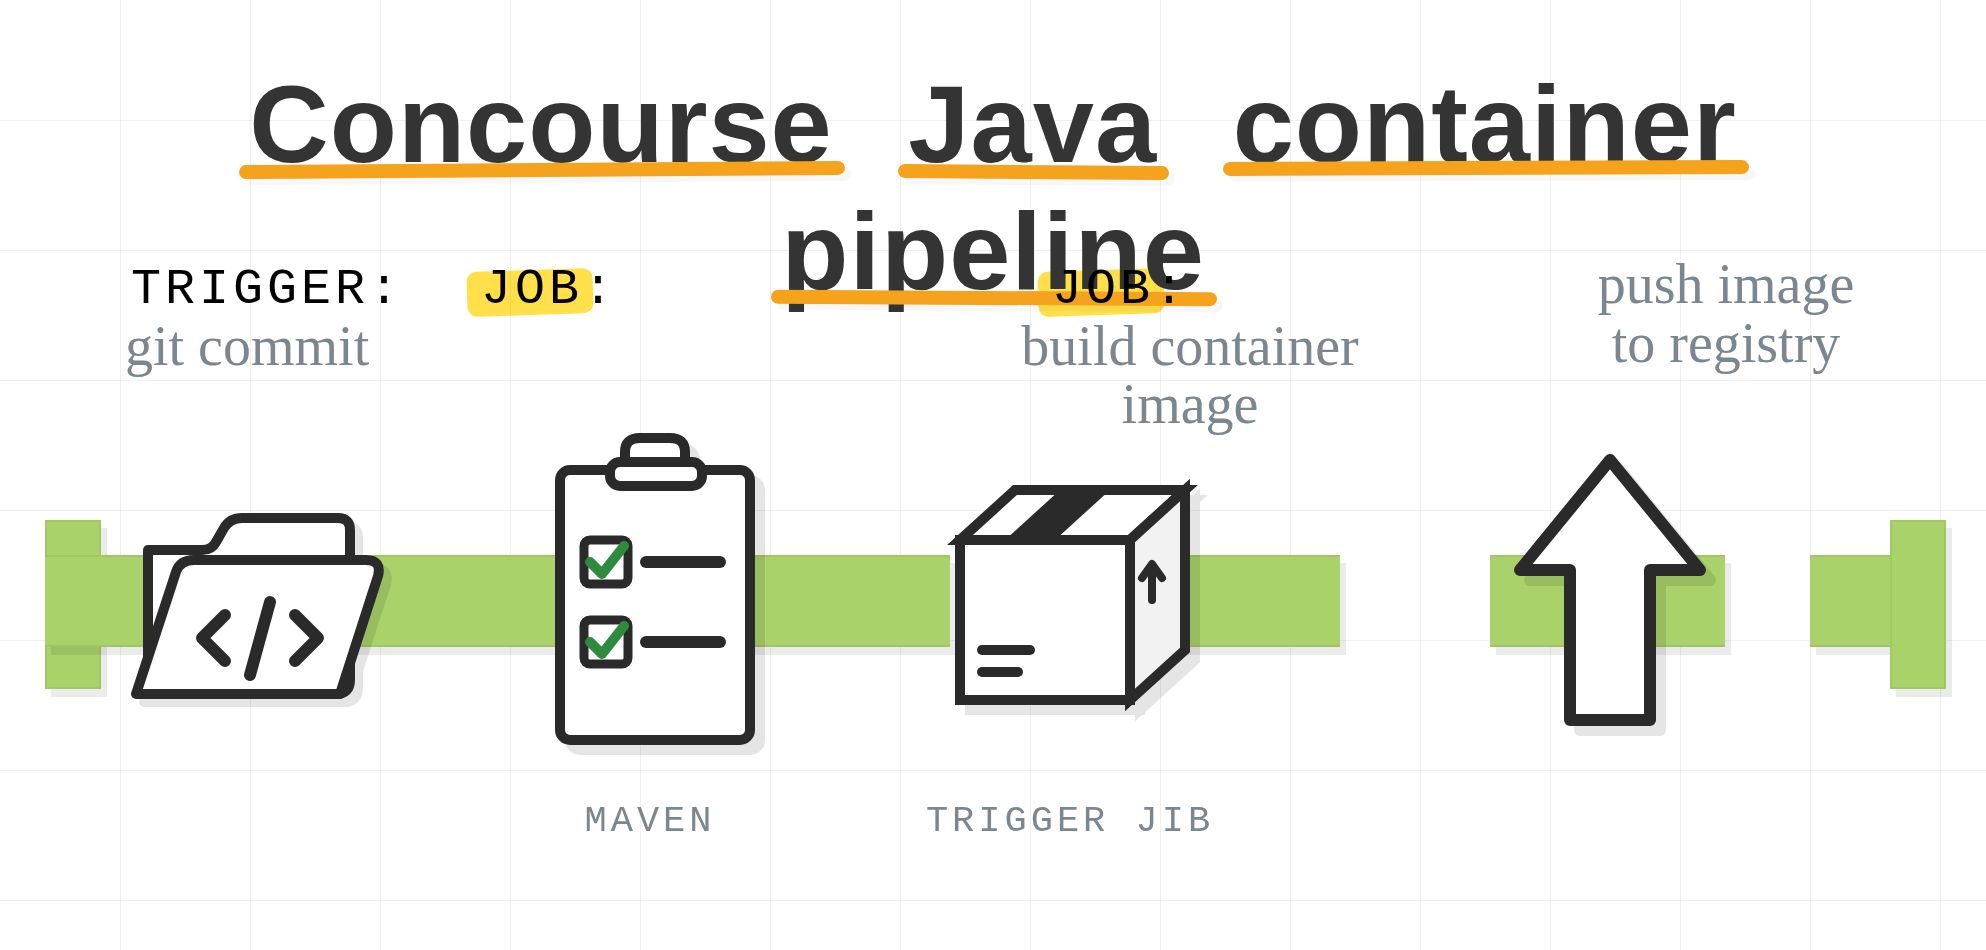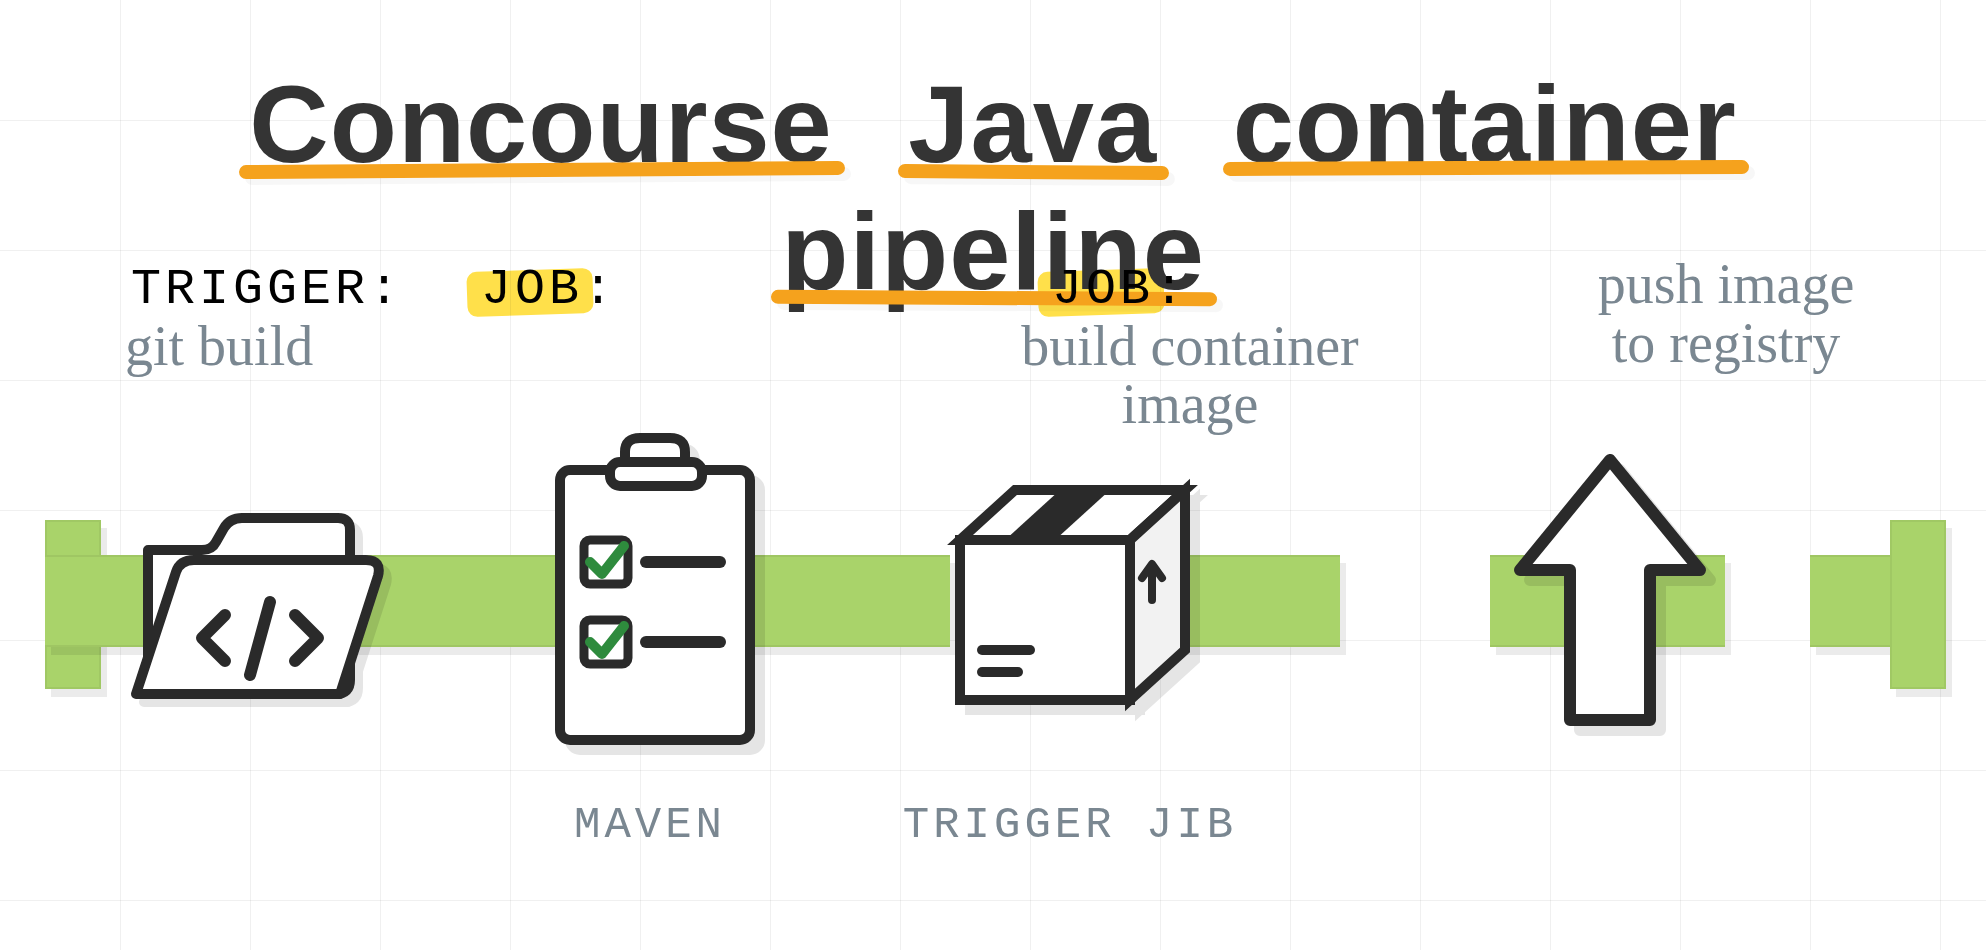--- a/index.html
+++ b/index.html
@@ -80,21 +80,21 @@
     border-radius: 10px;
     transform: rotate(-2deg);
   }
 
   
   .under-label {
     position: absolute;
     font-family: "Courier New", monospace;
     letter-spacing: 4px;
     color: #7a8791;
-    font-size: 44px;
+    font-size: 37px;
     top: 800px;
     text-align: center;
   }
 
   
   .band {
     position: absolute;
     top: 555px;
     height: 88px;
     background: #a9d36a;
@@ -133,21 +133,21 @@
   <div class="title">
     <span class="word">Concourse</span>
     <span class="word">Java</span>
     <span class="word">container</span>
     <span class="word">pipeline</span>
   </div>
 
   <div class="labels">
     <div class="label-block" style="left:125px; width:360px;">
       <span class="label-head">TRIGGER:</span><br>
-      <span>git build</span>
+      <span>git commit</span>
     </div>
     <div class="label-block hl" style="left:475px; width:440px;">
       <span class="label-head">JOB:</span><br>
     </div>
     <div class="label-block hl" style="left:980px; width:420px; text-align:center;">
       <span class="label-head" style="margin-left:-140px;">JOB:</span><br>
       <span style="white-space:pre-line;">build container
 image</span>
     </div>
     <div class="label-block" style="left:1536px; width:380px; text-align:center;">

